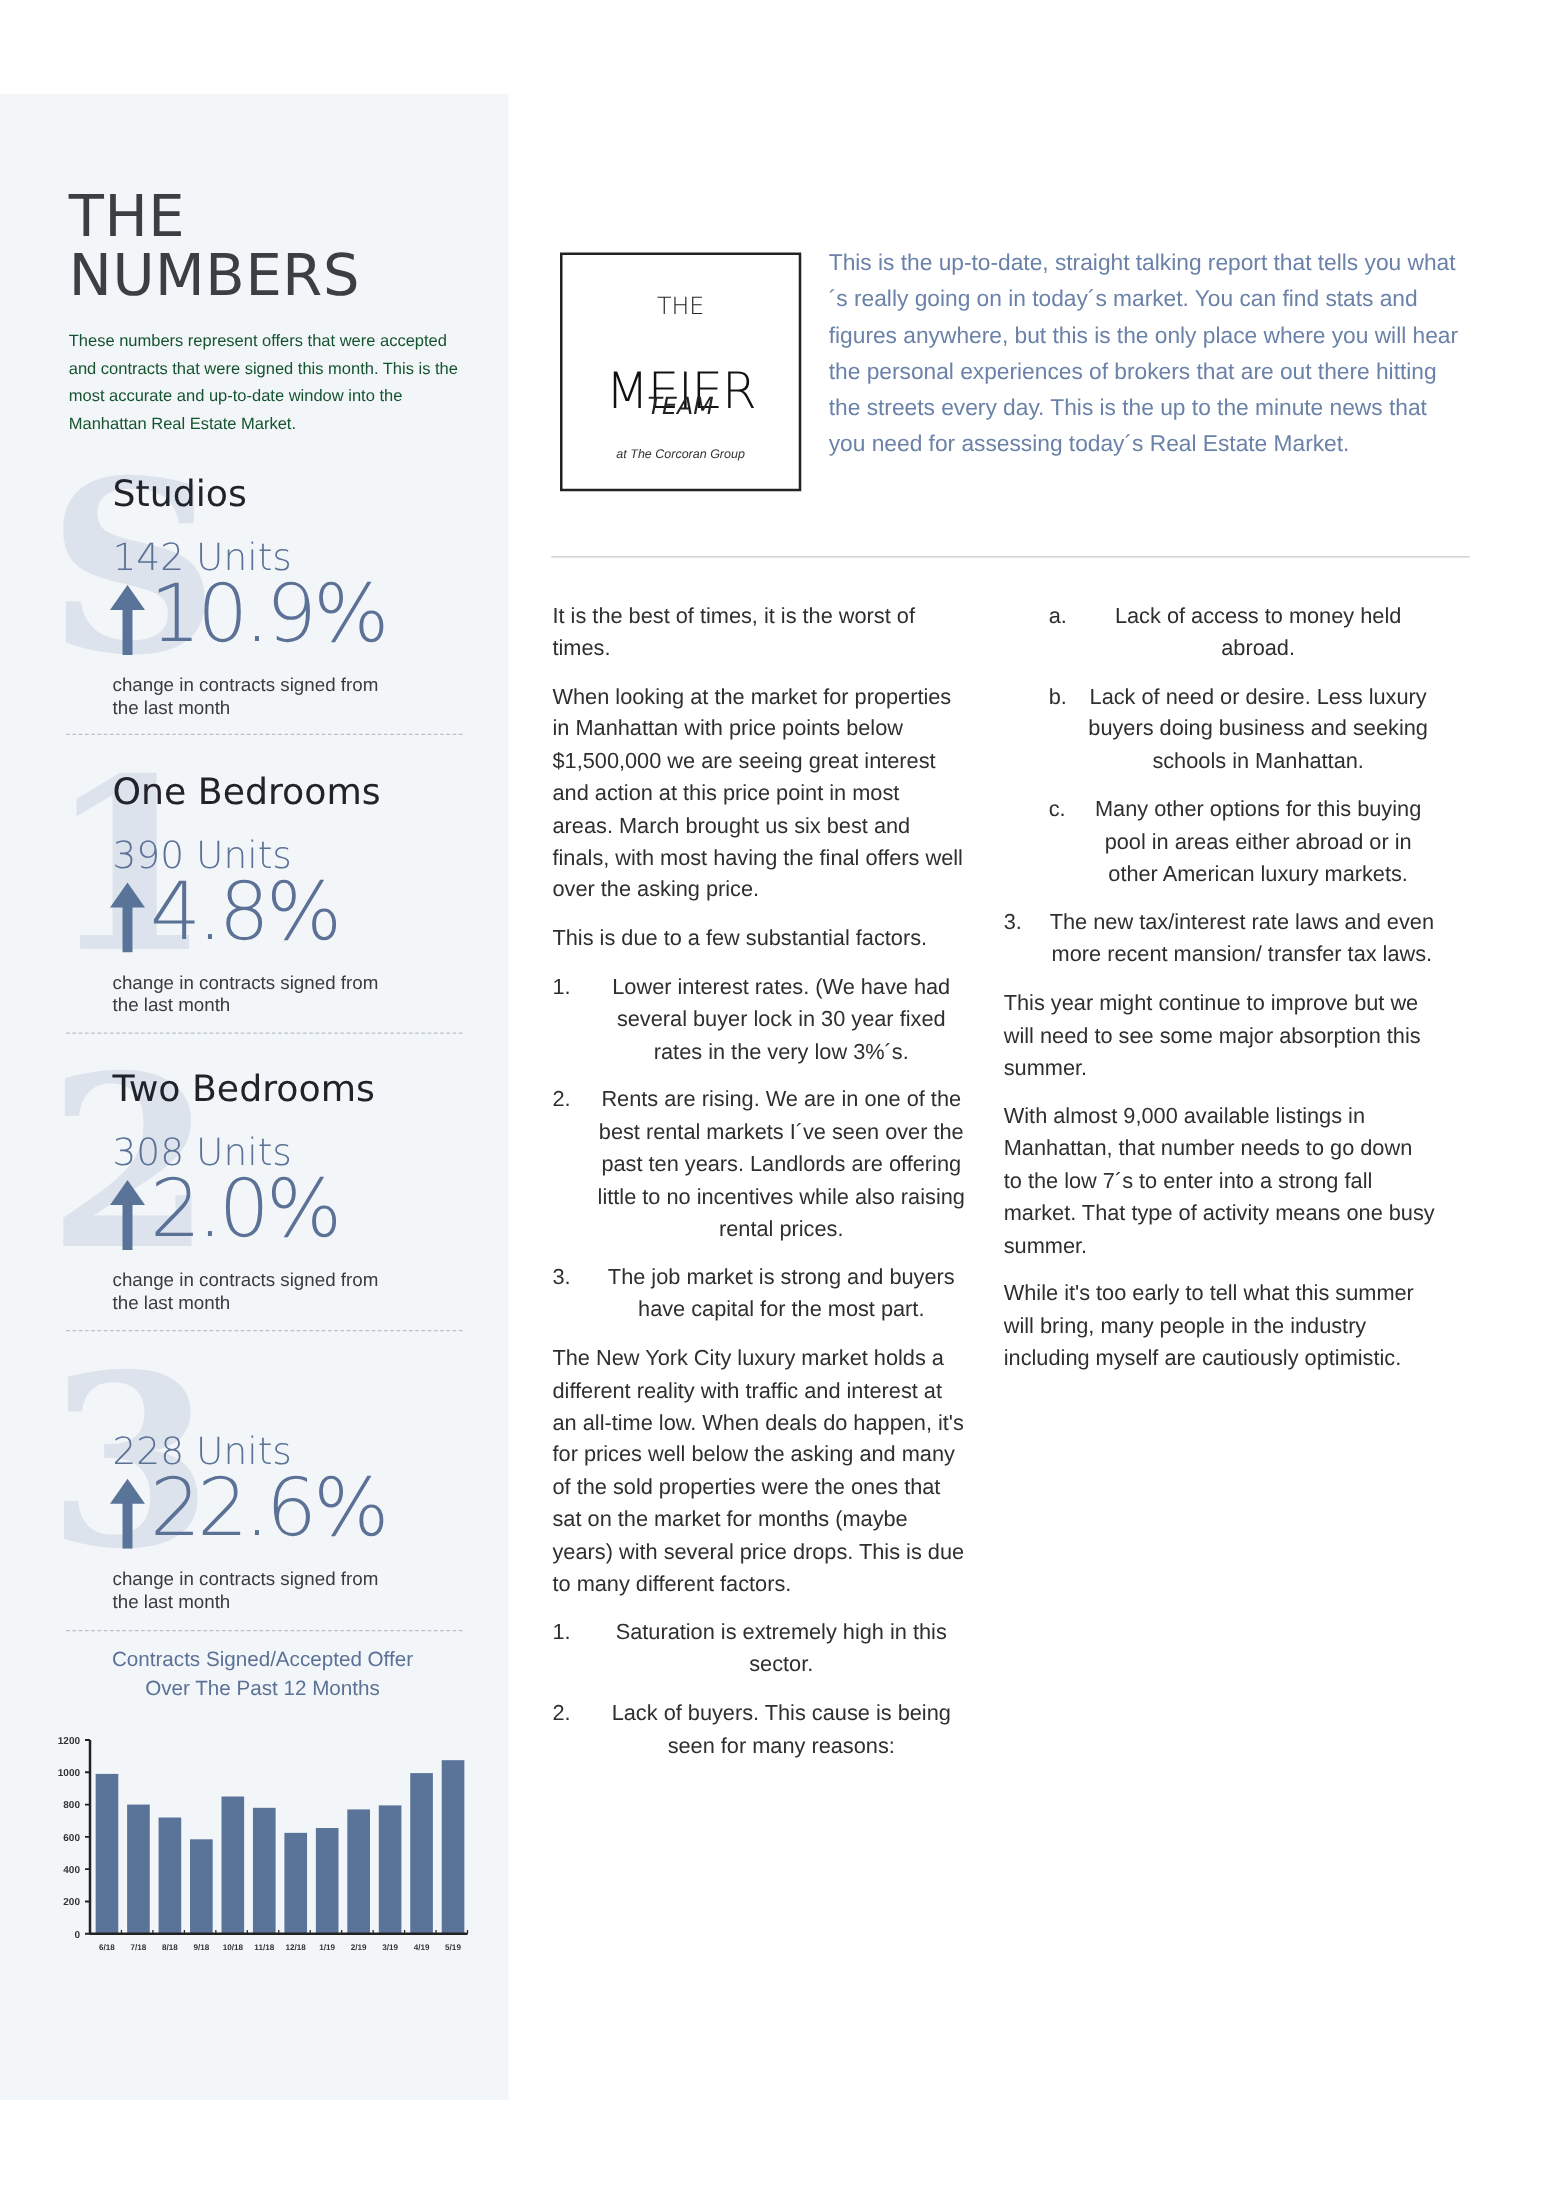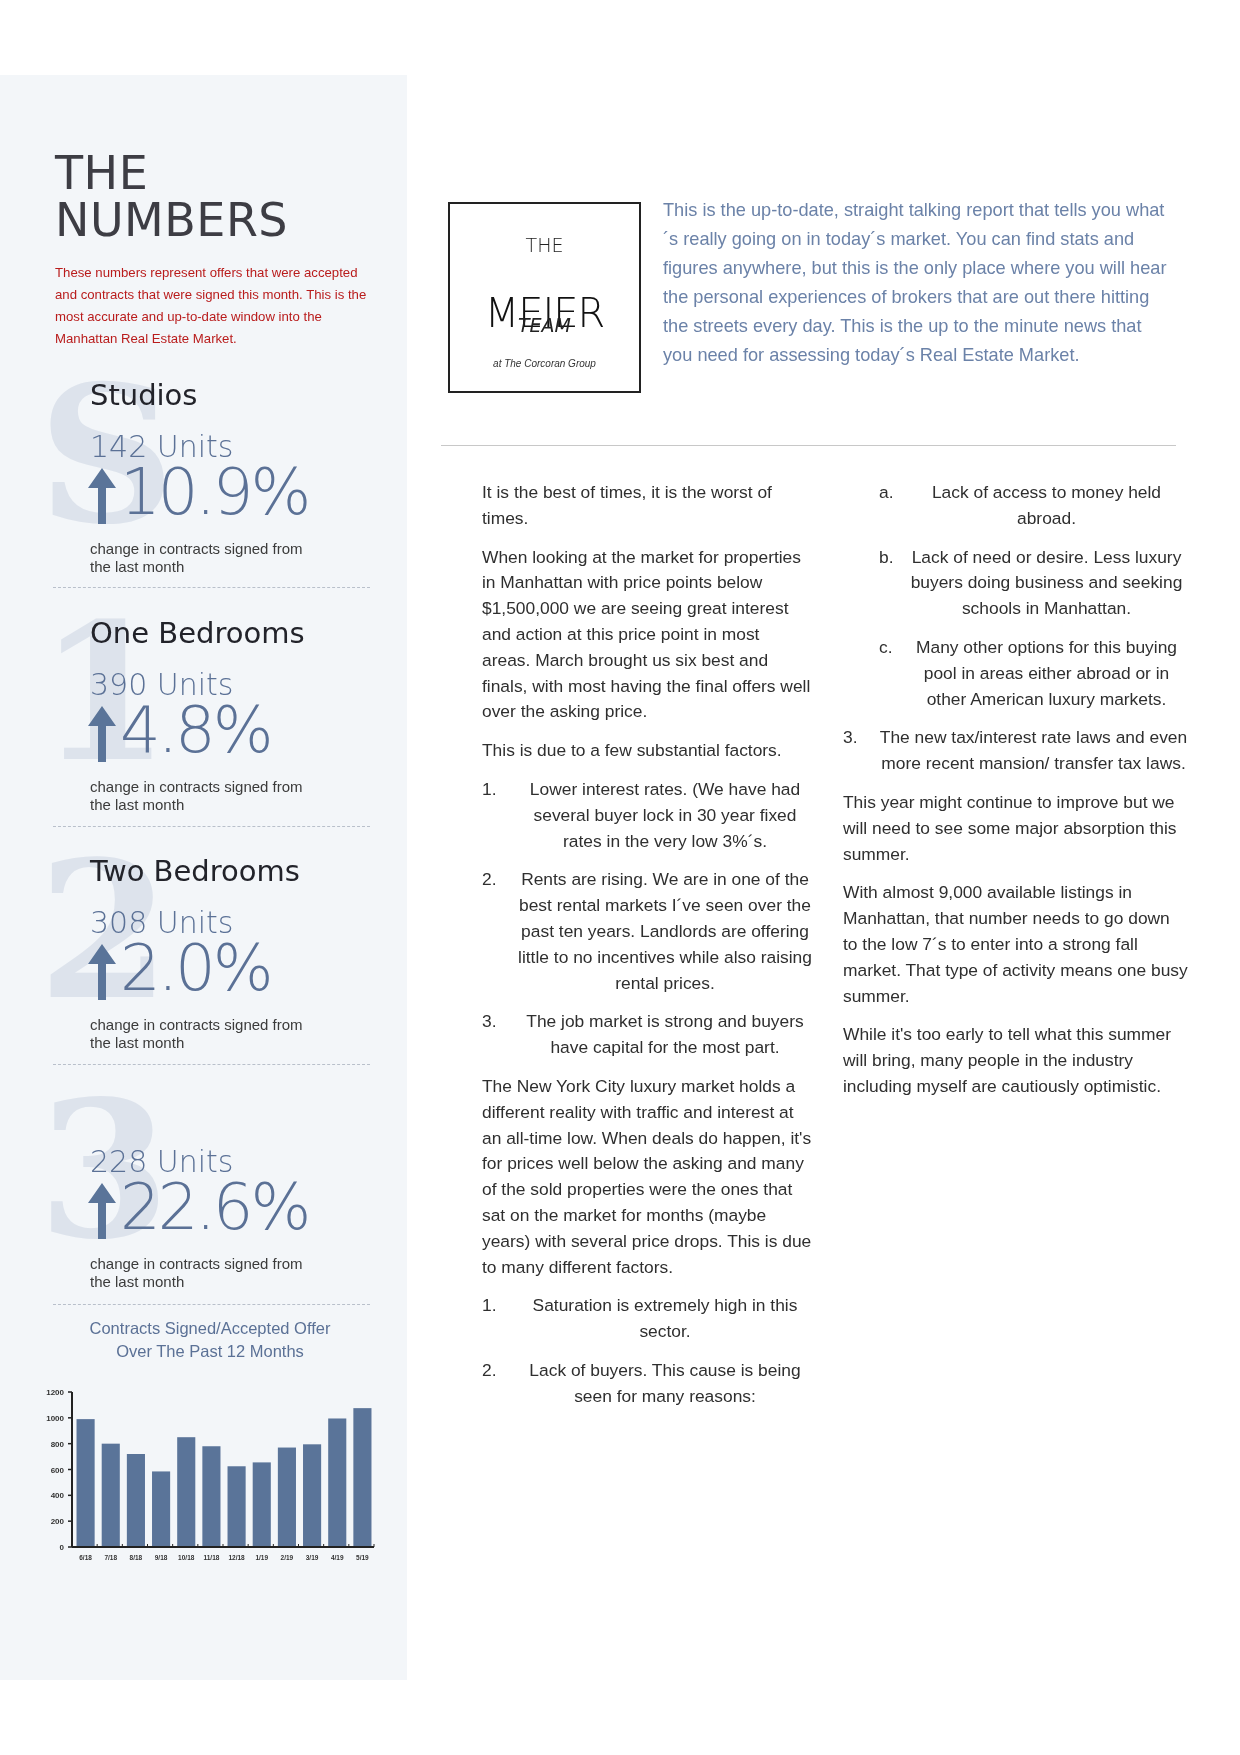--- a/index.html
+++ b/index.html
@@ -11,21 +11,21 @@
     position: absolute; left: 0; top: 75px; width: 407px; height: 1605px;
     background: #f3f6f9;
   }
   .numbers-title {
     position: absolute; left: 55px; top: 150px;
     font-family: "DejaVu Sans", sans-serif; font-size: 46px; line-height: 47px;
     color: #3d3d44; letter-spacing: 0.5px; font-weight: normal;
   }
   .numbers-intro {
     position: absolute; left: 55px; top: 262px; width: 320px;
-    font-size: 13.2px; line-height: 22px; color: #b91c1c;
+    font-size: 13.2px; line-height: 22px; color: #14532d;
   }
 
   .stat-block { position: absolute; left: 0; width: 407px; height: 230px; }
   .stat-bg-glyph {
     position: absolute; left: 38px; top: -18px;
     font-family: "DejaVu Serif", serif; font-size: 190px; line-height: 190px;
     color: #dde3ec; font-weight: bold;
   }
   .stat-name {
     position: absolute; left: 90px; top: 0px;
@@ -66,21 +66,21 @@
   .logo-meier { position: absolute; top: 58px; width: 100%; font-family: "DejaVu Sans", sans-serif; font-size: 40px; color: #111; font-weight: 300; letter-spacing: -1px; margin-top: 28px; }
   .logo-team { position: absolute; top: 110px; width: 100%; font-family: "DejaVu Sans", sans-serif; font-size: 19px; color: #222; font-weight: 300; font-style: italic; }
   .logo-sub { position: absolute; top: 154px; width: 100%; font-size: 10px; color: #333; font-style: italic; }
 
   .intro-text {
     position: absolute; left: 663px; top: 196px; width: 505px;
     font-size: 18.2px; line-height: 29px; color: #6b82a8;
   }
   .hr-line { position: absolute; left: 441px; top: 445px; width: 735px; height: 1px; background: #c8c8c8; }
 
-  .column { position: absolute; font-size: 17.4px; line-height: 25.8px; color: #2f2f2f; margin-left: 40px; }
+  .column { position: absolute; font-size: 17.4px; line-height: 25.8px; color: #2f2f2f; }
   .col-left { left: 442px; top: 480px; width: 330px; }
   .col-right { left: 803px; top: 480px; width: 345px; }
   .column p { margin-bottom: 13px; }
   .list-item { display: flex; margin-bottom: 13px; }
   .list-num { width: 36px; flex-shrink: 0; }
   .list-text { flex: 1; text-align: center; }
   .sub-list { margin-left: 36px; }
   .sub-item { display: flex; margin-bottom: 13px; }
   .sub-letter { width: 26px; flex-shrink: 0; }
 </style>

